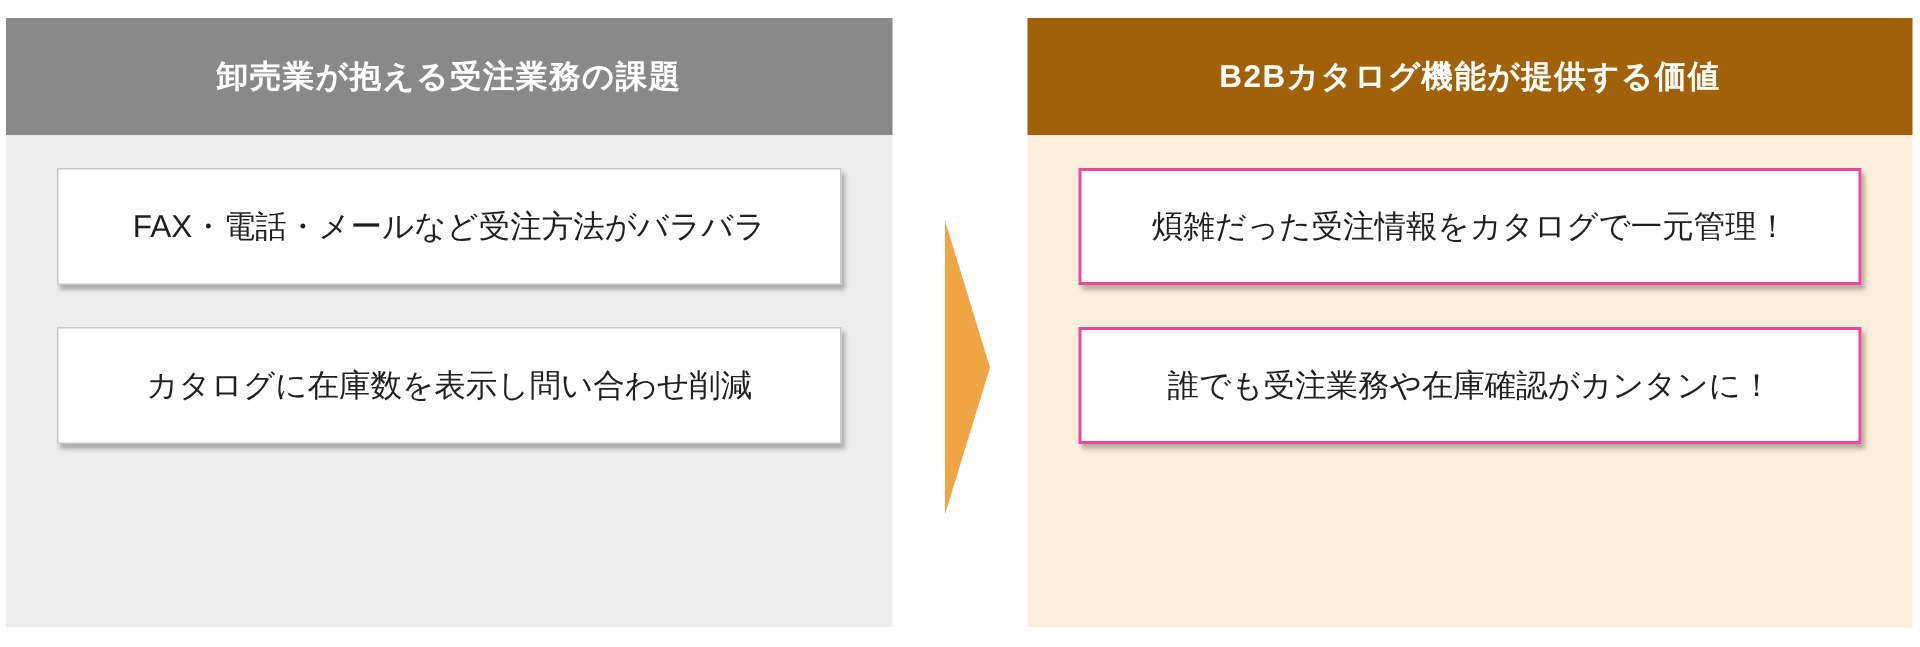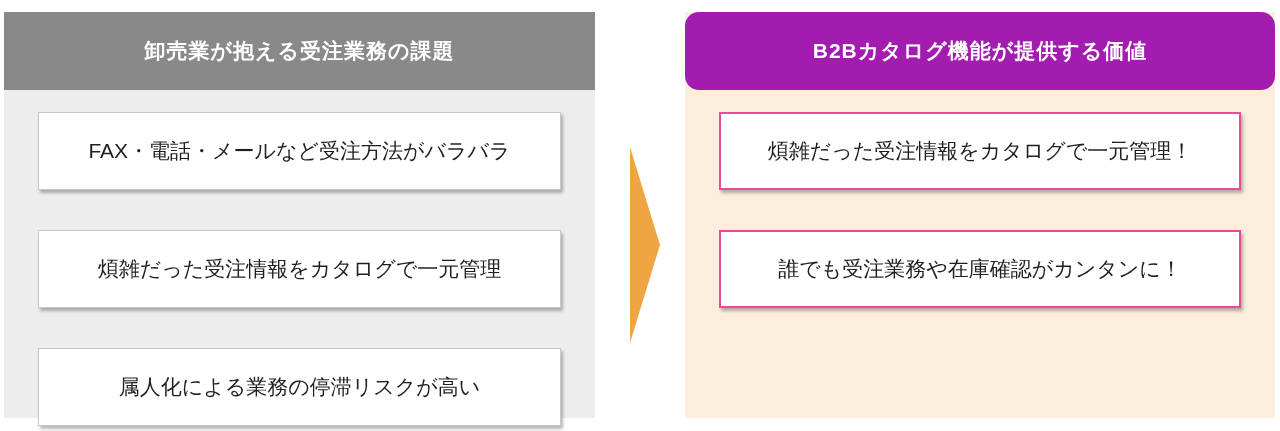--- a/index.html
+++ b/index.html
@@ -24,27 +24,27 @@
     flex: 0 0 78px;
     display: flex;
     align-items: center;
     justify-content: center;
     color: #ffffff;
     font-size: 21px;
     font-weight: bold;
     letter-spacing: 1px;
   }
   .panel-left  .panel-header { background: #898989; }
-  .panel-right .panel-header { background: #a21caf; border-radius: 14px; }
+  .panel-right .panel-header { background: #a16207; }
   .panel-body {
     flex: 1;
     display: flex;
     flex-direction: column;
     padding: 22px 34px 0 34px;
-    gap: 40px;
+    gap: 28px;
   }
   .item-box {
     height: 78px;
     flex: 0 0 78px;
     background: #ffffff;
     display: flex;
     align-items: center;
     justify-content: center;
     font-size: 21px;
     color: #1f1f1f;
@@ -61,22 +61,21 @@
     height: 196px;
   }
 </style>
 </head>
 <body>
 
 <div class="panel panel-left">
   <div class="panel-header">卸売業が抱える受注業務の課題</div>
   <div class="panel-body">
     <div class="item-box">FAX・電話・メールなど受注方法がバラバラ</div>
-    <div class="item-box">煩雑だった受注情報をカタログで一元管理</div>
-    <div class="item-box">属人化による業務の停滞リスクが高い</div>
+    <div class="item-box">カタログに在庫数を表示し問い合わせ削減</div>
   </div>
 </div>
 
 <div class="arrow-wrap">
   <svg width="30" height="196" viewBox="0 0 30 196" aria-hidden="true">
     <polygon points="0,0 30,98 0,196" fill="#F0A544"></polygon>
   </svg>
 </div>
 
 <div class="panel panel-right">

